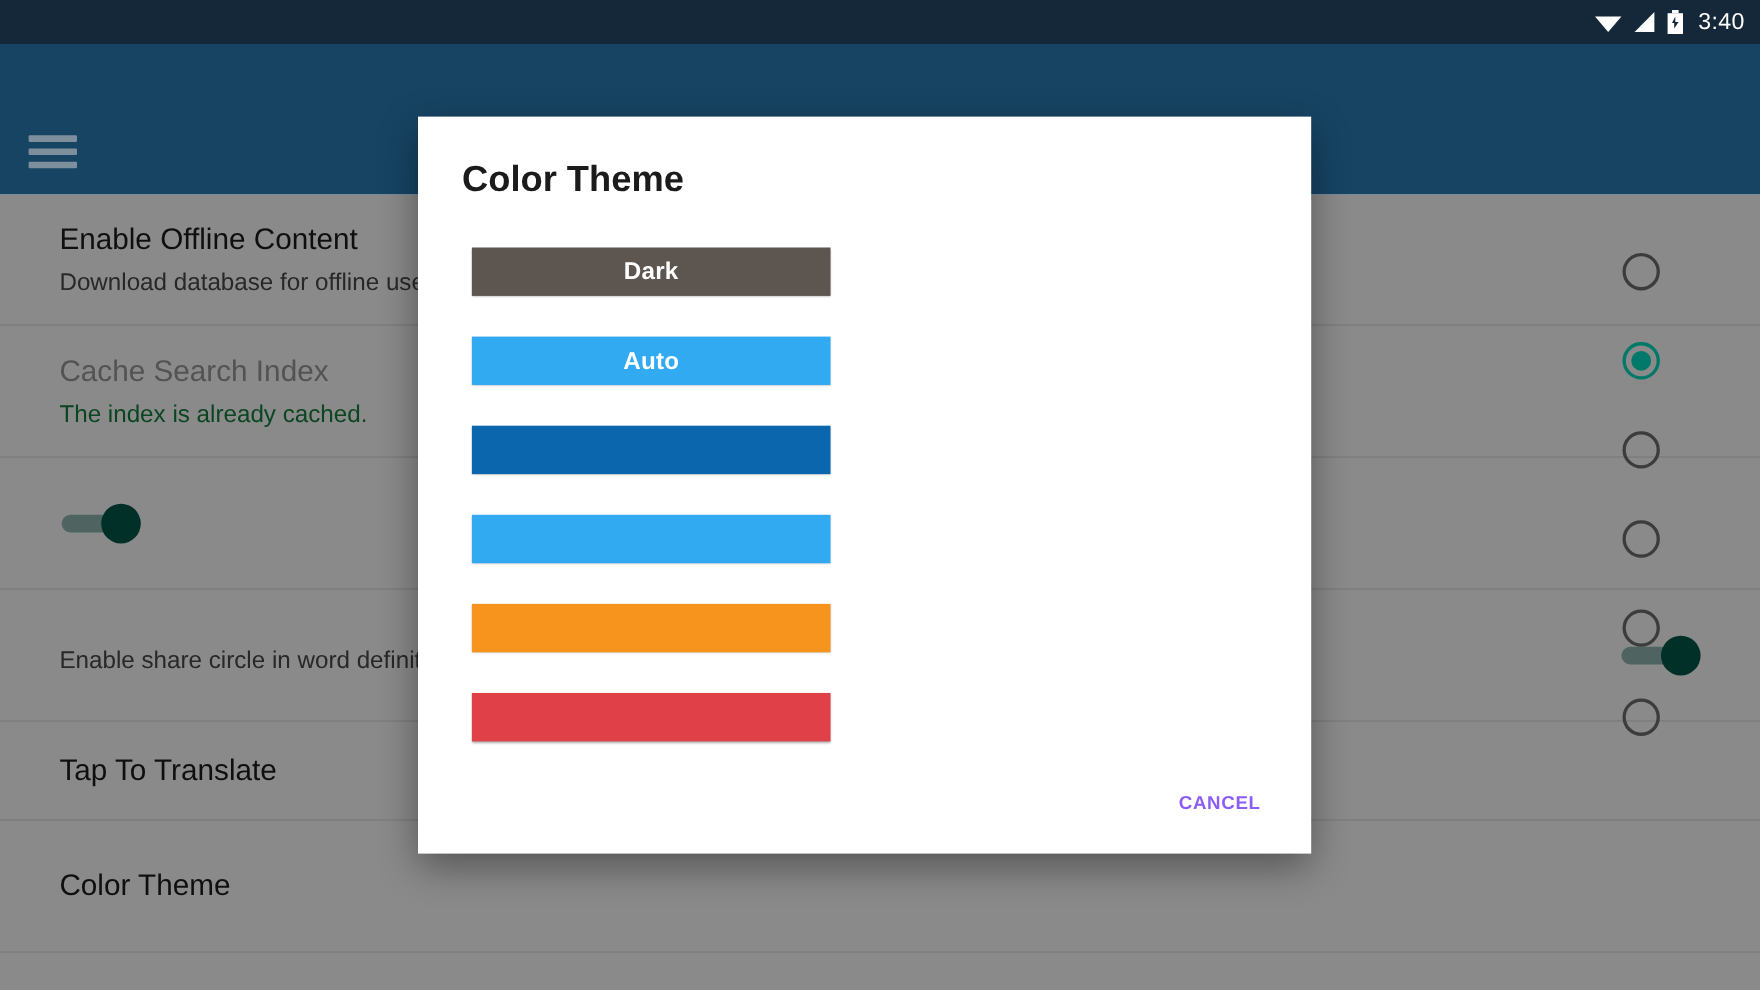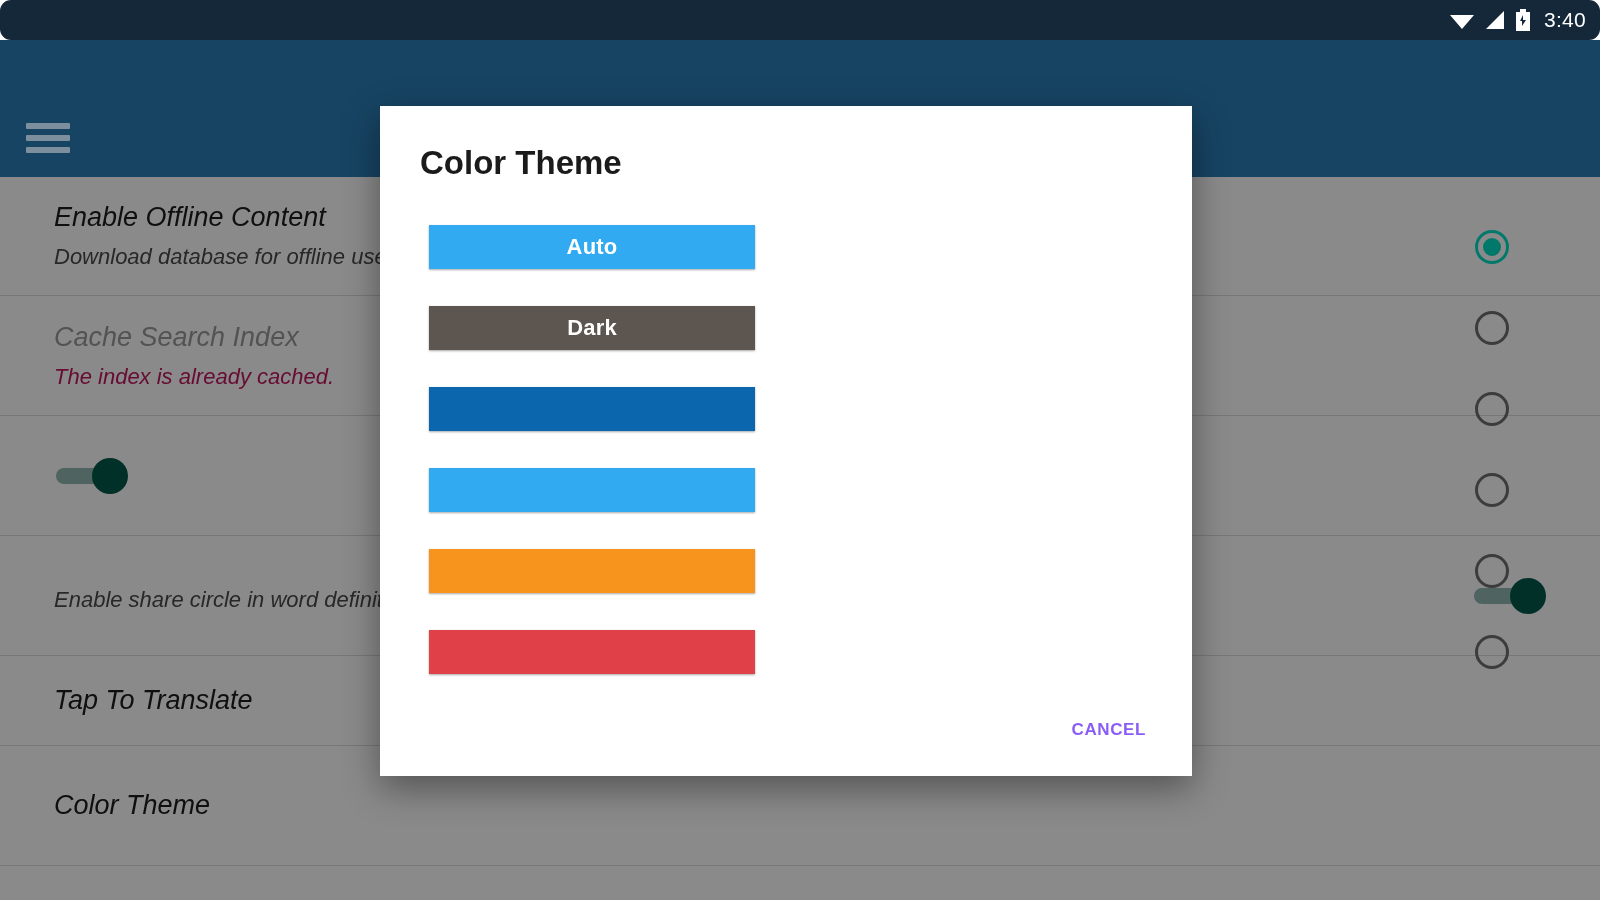--- a/index.html
+++ b/index.html
@@ -20,21 +20,20 @@
   
   #status-bar {
     position: absolute;
     top: 0; left: 0;
     width: 1600px; height: 40px;
     background: #15283a;
     display: flex;
     align-items: center;
     justify-content: flex-end;
     padding-right: 14px;
-    border-radius: 11px;
   }
   .status-icons {
     display: flex;
     align-items: center;
     gap: 9px;
   }
   .wifi-ico { width: 26px; height: 20px; display: block; }
   .signal-ico { width: 22px; height: 20px; display: block; }
   .batt-ico { width: 16px; height: 22px; display: block; }
   #status-time {
@@ -88,37 +87,37 @@
   }
   .setting-row {
     position: relative;
     width: 1600px;
     padding: 0 54px;
     display: flex;
     align-items: center;
     justify-content: space-between;
     border-bottom: 1px solid #dcdcdc;
   }
-  .setting-text { max-width: 1330px; font-style: italic; }
+  .setting-text { max-width: 1330px; }
   .setting-title {
     font-size: 27px;
     color: #1d1d1d;
     font-weight: 400;
     line-height: 1.25;
     white-space: nowrap;
   }
   .setting-sub {
     font-size: 22px;
     color: #4a4a4a;
     margin-top: 8px;
     line-height: 1.25;
     white-space: nowrap;
   }
   .setting-row.disabled .setting-title { color: #9a9a9a; }
-  .setting-row.disabled .setting-sub { color: #be185d; text-align: right; }
+  .setting-row.disabled .setting-sub { color: #15803d; text-align: right; }
 
   .switch {
     position: relative;
     width: 74px; height: 36px;
     flex: none;
   }
   .switch .track {
     position: absolute;
     left: 2px; top: 10px;
     width: 64px; height: 16px;
@@ -290,32 +289,32 @@
         </div>
       </div>
     </div>
 
   <div id="scrim"></div>
 
   <div id="theme-dialog">
     <div id="dialog-title">Color Theme</div>
     <div id="theme-options">
         <div class="theme-row">
+          <div class="swatch" style="background: rgb(93, 85, 79);">
+            <span class="swatch-label">Dark</span>
+          </div>
+          <div class="radio"></div>
+        </div>
+        <div class="theme-row">
           <div class="swatch" style="background: rgb(50, 170, 242);">
             <span class="swatch-label">Auto</span>
           </div>
           <div class="radio checked"></div>
         </div>
         <div class="theme-row">
-          <div class="swatch" style="background: rgb(93, 85, 79);">
-            <span class="swatch-label">Dark</span>
-          </div>
-          <div class="radio"></div>
-        </div>
-        <div class="theme-row">
           <div class="swatch" style="background: rgb(11, 102, 174);"></div>
           <div class="radio"></div>
         </div>
         <div class="theme-row">
           <div class="swatch" style="background: rgb(50, 170, 242);"></div>
           <div class="radio"></div>
         </div>
         <div class="theme-row">
           <div class="swatch" style="background: rgb(247, 148, 29);"></div>
           <div class="radio"></div>

